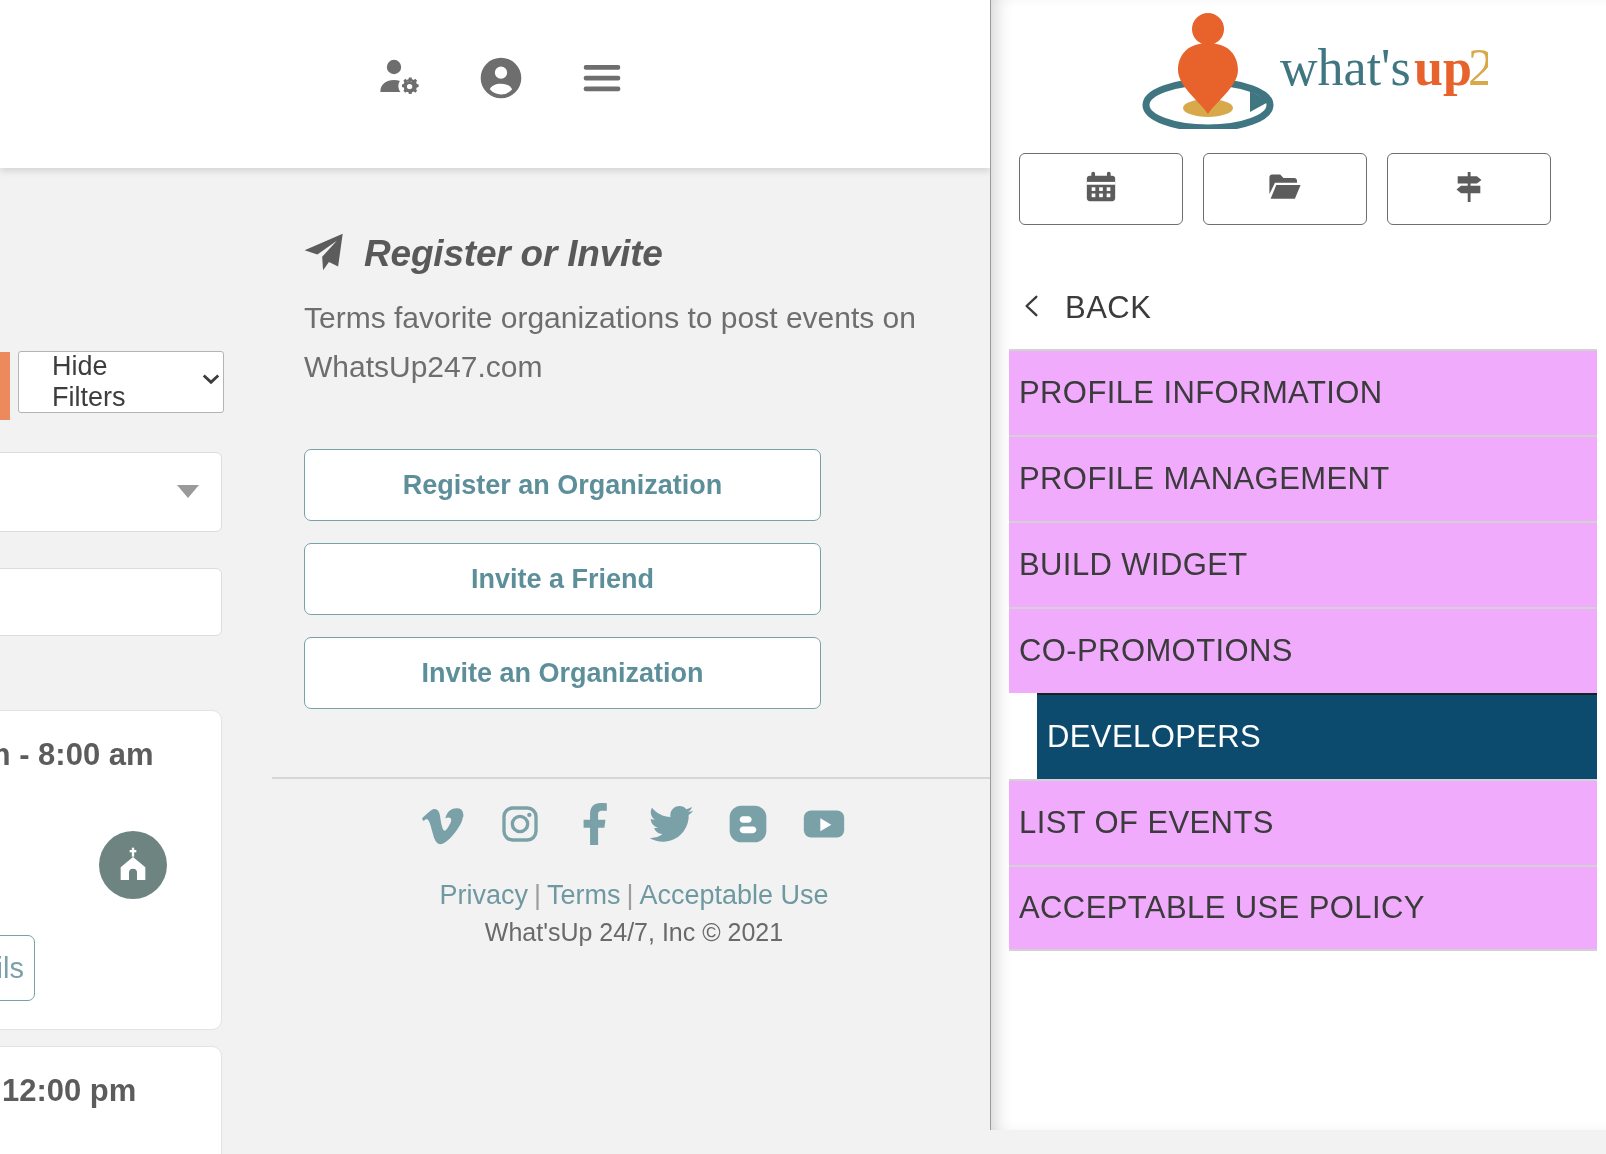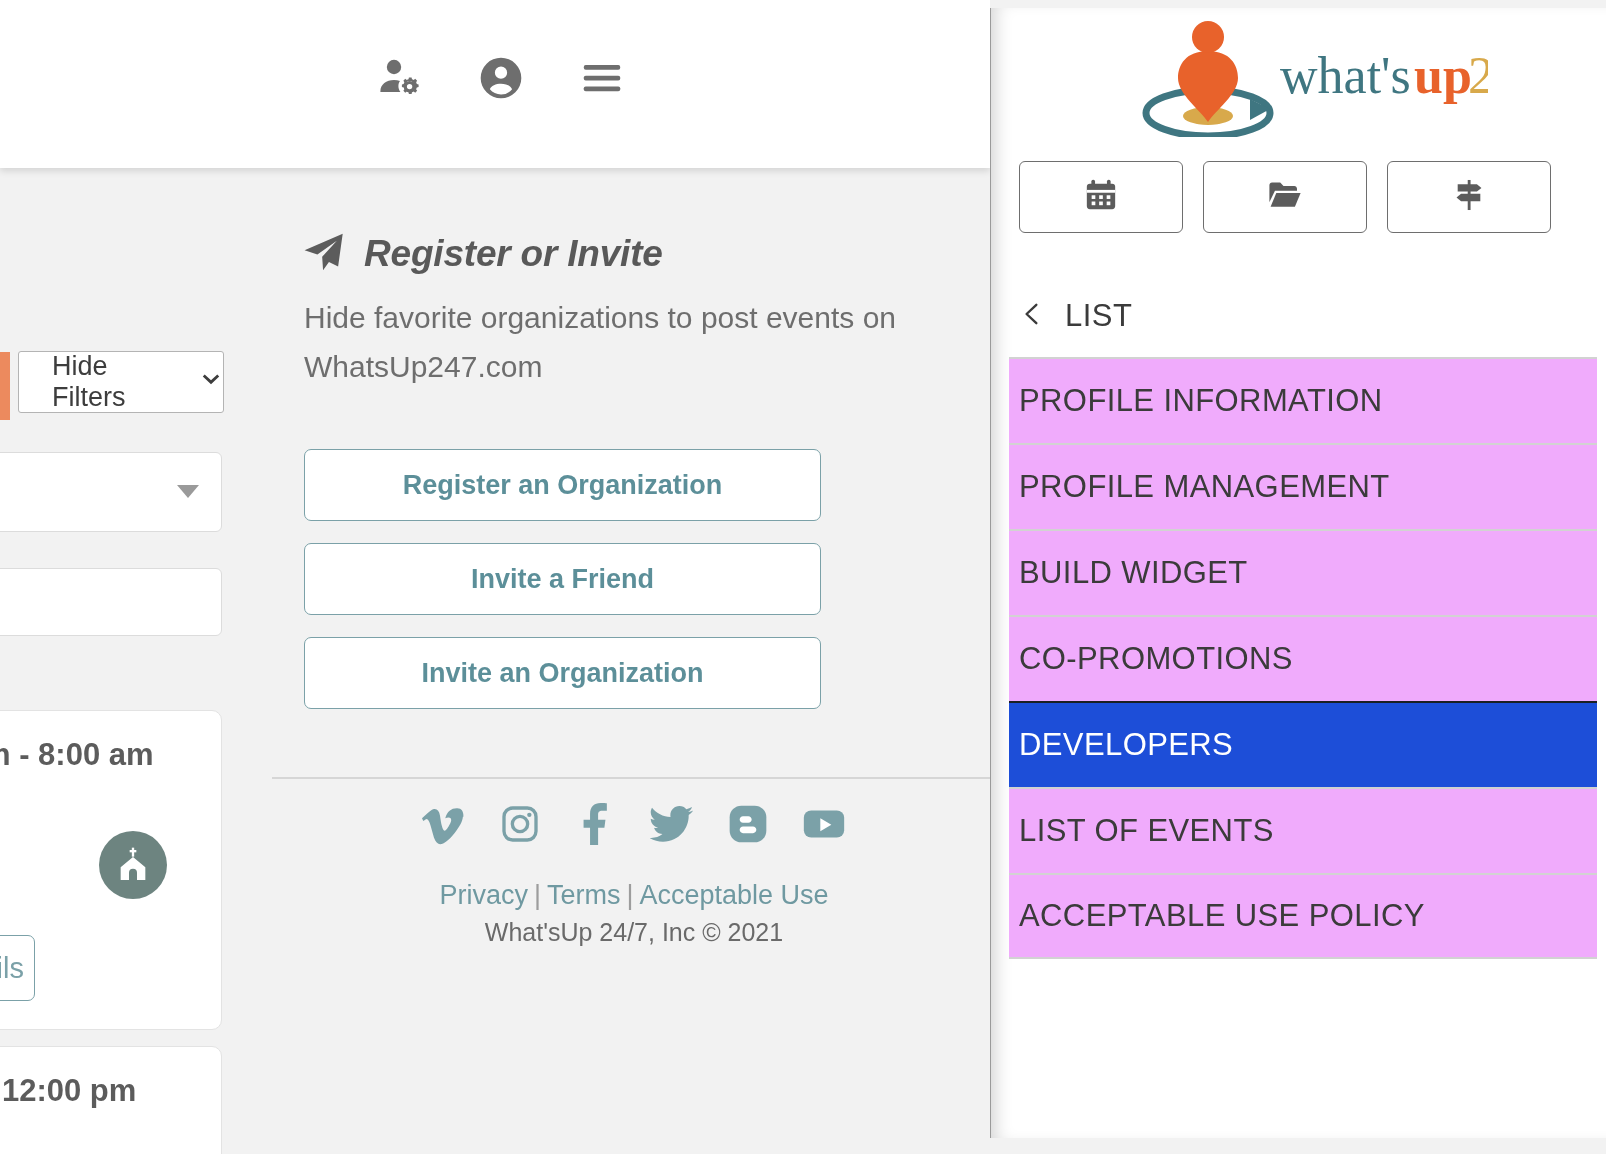--- a/index.html
+++ b/index.html
@@ -258,21 +258,21 @@
     text-align: center;
     font-size: 25px;
     color: #6a6a6a;
     padding-left: 6px;
     box-sizing: border-box;
   }
 
   
   #right-pane {
     position: absolute;
-    left: 990px; top: 8px;
+    left: 990px; top: 0;
     width: 616px; height: 1130px;
     background: #ffffff;
     border-left: 1px solid #9a9a9a;
     box-sizing: border-box;
     box-shadow: inset 14px 0 18px -10px rgba(0,0,0,0.18);
     overflow: hidden;
   }
   #logo-wrap {
     position: absolute;
     left: 0; top: 8px;
@@ -326,22 +326,23 @@
     background: #f0abfc;
     cursor: pointer;
   }
   .menu-item:last-child { border-bottom: 2px solid #d2d2d2; }
   .menu-item-label {
     font-size: 31px;
     color: #3b3b3b;
     letter-spacing: 0.4px;
   }
   .menu-item.active {
-    background: #1d4ed8;
+    background: #0c4a6e;
     border-top-color: #1b2023;
+    margin-left: 28px;
   }
   .menu-item.active .menu-item-label { color: #ffffff; }
 </style>
 </head>
 <body>
 
 <div id="root">
 
   <div id="main-pane">
 
@@ -414,21 +415,21 @@
 
       <div id="register-heading-row">
         <span>
           <svg width="44" height="44" viewBox="0 0 24 24" fill="#5c5c5c">
             <path d="M22.2 2.1L1.4 11.0l7.0 2.4 10.6-7.6-8.0 8.8.5 7.3 3.2-4.4 5.0 2.4z"></path>
           </svg>
         </span>
         <span id="register-heading">Register or Invite</span>
       </div>
 
-      <div id="register-subtitle">Hide favorite organizations to post events on WhatsUp247.com</div>
+      <div id="register-subtitle">Terms favorite organizations to post events on WhatsUp247.com</div>
 
       <div class="cta-btn" id="cta-register">Register an Organization</div>
       <div class="cta-btn">Invite a Friend</div>
       <div class="cta-btn">Invite an Organization</div>
 
     </div>
 
     <div id="footer-divider"></div>
 
     <div id="social-row">
@@ -536,21 +537,21 @@
       </div>
 
     </div>
 
     <div id="back-row">
       <span>
         <svg width="26" height="34" viewBox="0 0 24 24" fill="none" stroke="#3b3b3b" stroke-width="2.2" stroke-linecap="round" stroke-linejoin="round">
           <path d="M16 3.5L7 12l9 8.5"></path>
         </svg>
       </span>
-      <span id="back-label">LIST</span>
+      <span id="back-label">BACK</span>
     </div>
 
     <div id="menu-list">
       <div class="menu-item">
         <span class="menu-item-label">PROFILE INFORMATION</span>
       </div>
       <div class="menu-item">
         <span class="menu-item-label">PROFILE MANAGEMENT</span>
       </div>
       <div class="menu-item">

